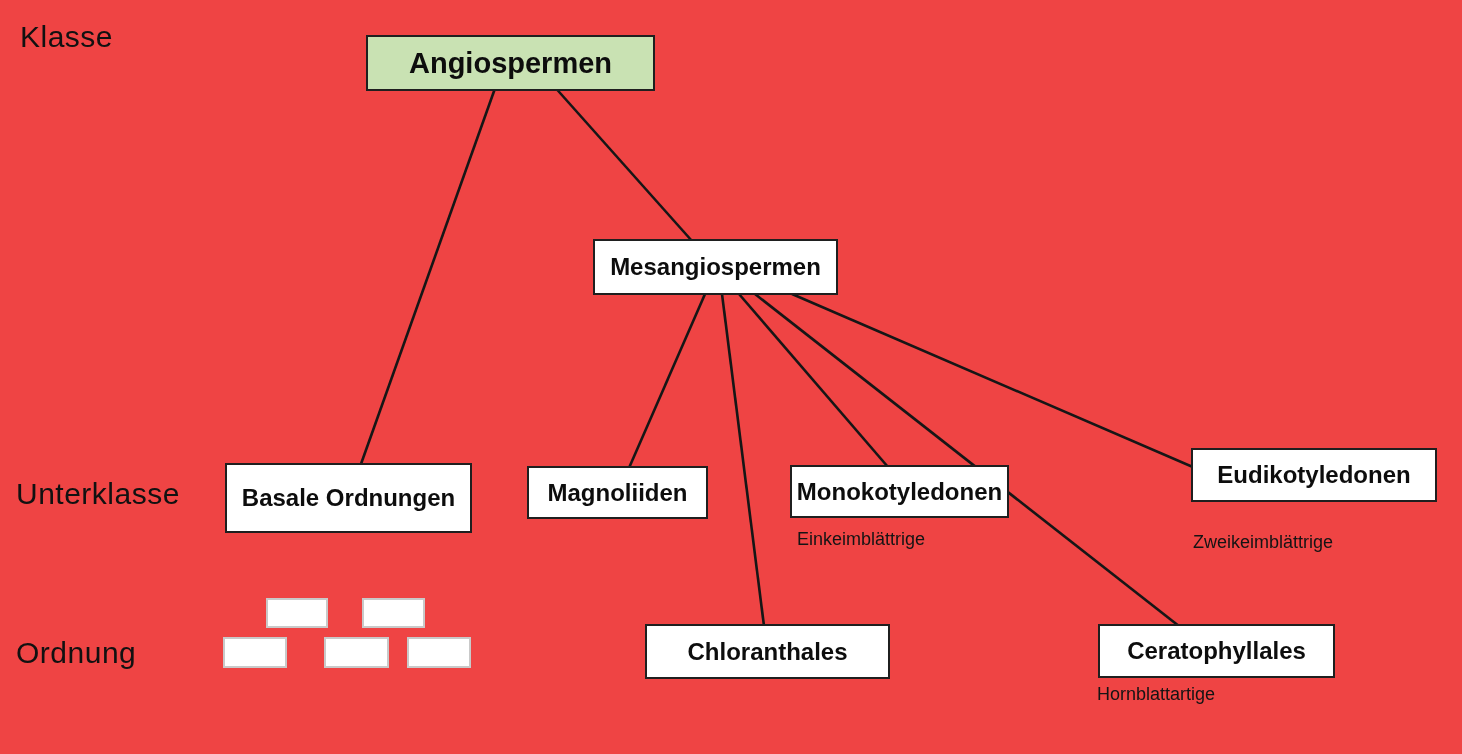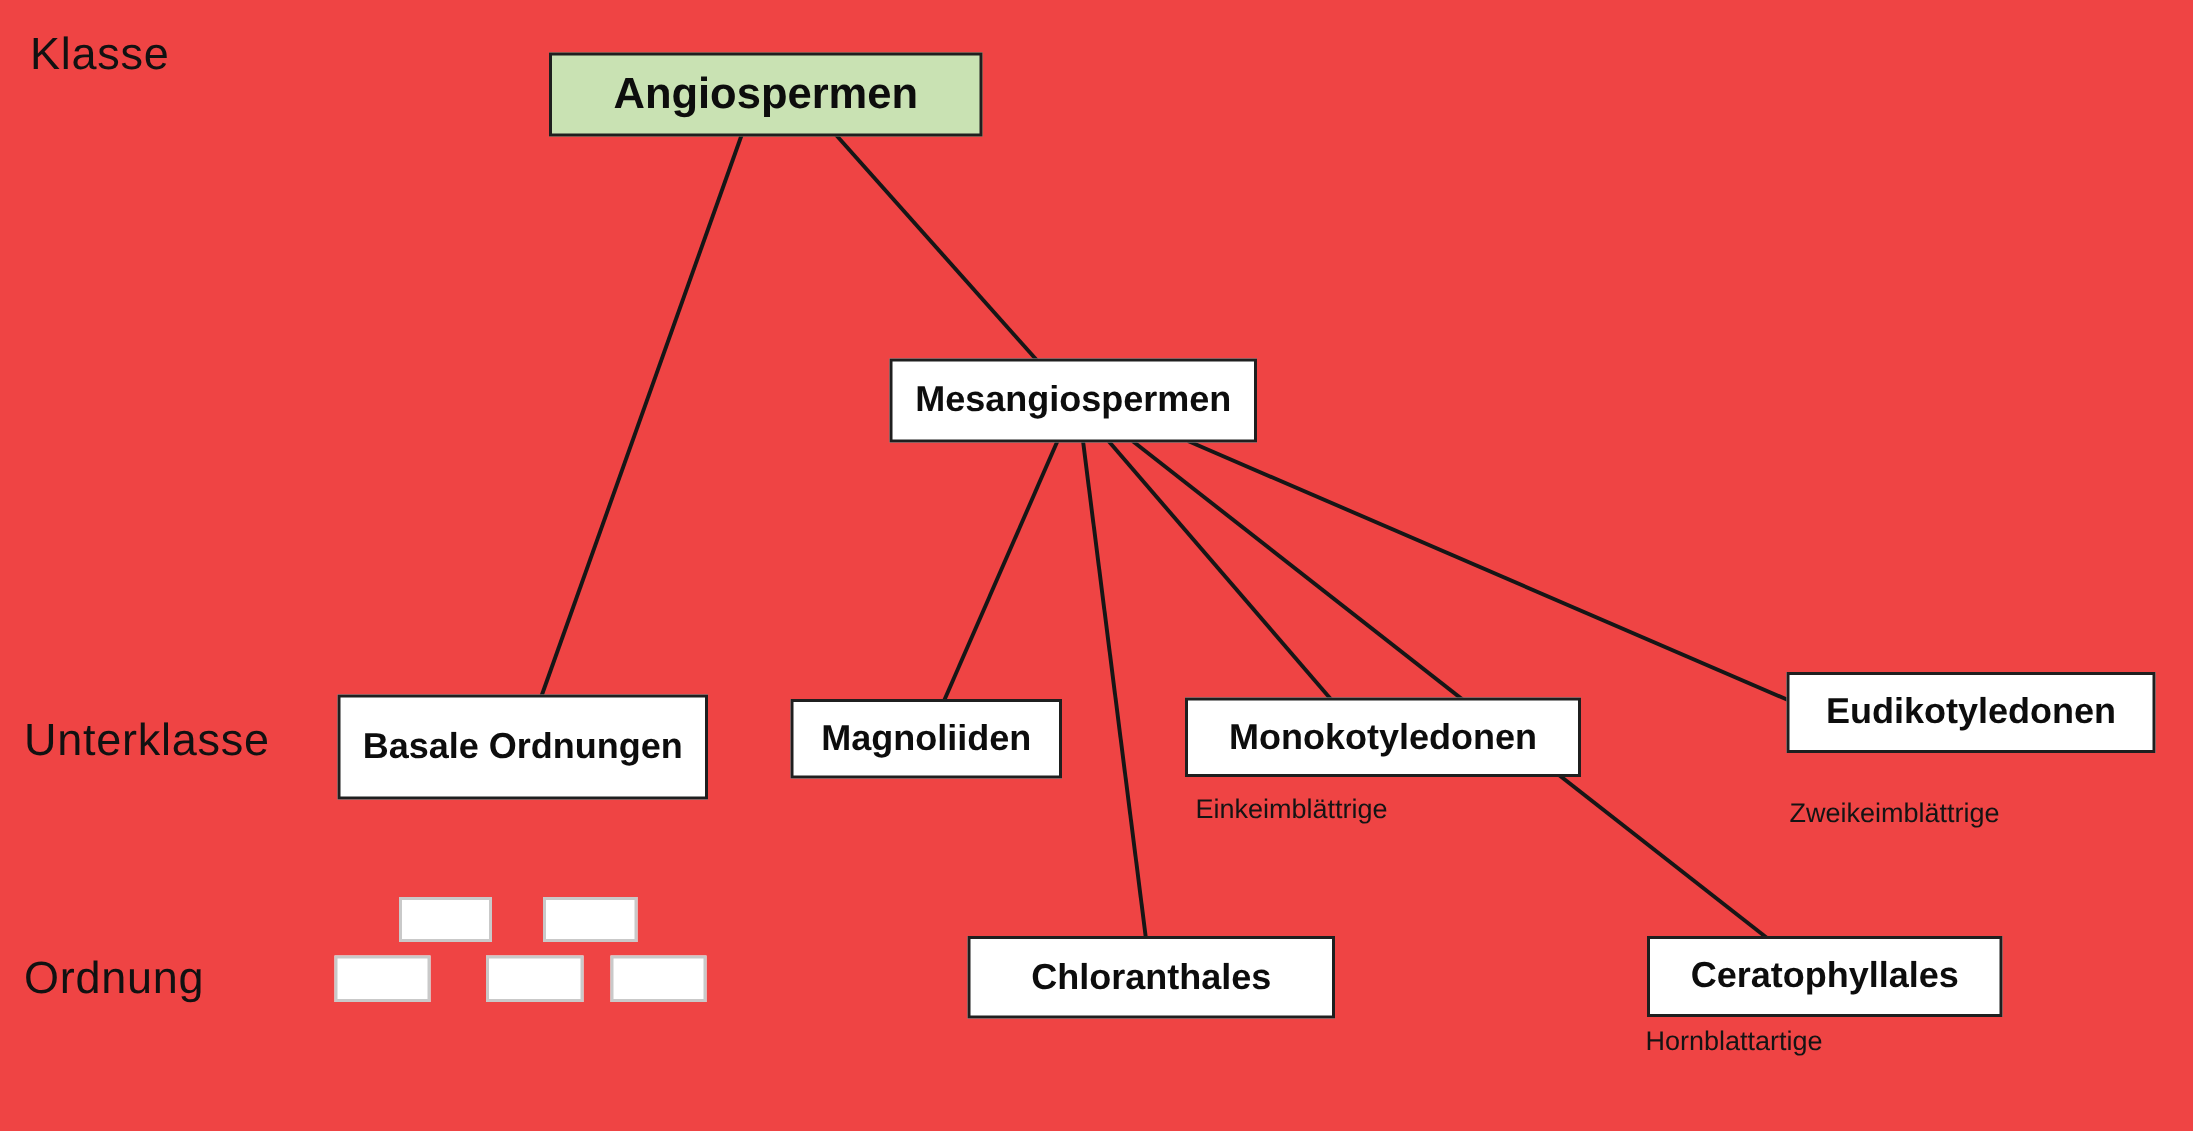--- a/index.html
+++ b/index.html
@@ -64,21 +64,21 @@
     box-sizing: border-box;
     background: #ffffff;
     border: 2px solid #c9c9c9;
   }
 
   
   #n-angiospermen   { left: 366px;  top: 11px;  width: 289px; height: 56px; margin-top: 24px; }
   #n-mesangiospermen{ left: 593px;  top: 239px; width: 245px; height: 56px; }
   #n-basale         { left: 225px;  top: 463px; width: 247px; height: 70px; }
   #n-magnoliiden    { left: 527px;  top: 466px; width: 181px; height: 53px; }
-  #n-mono           { left: 790px;  top: 465px; width: 264px; height: 53px; }
+  #n-mono           { left: 790px;  top: 465px; width: 219px; height: 53px; }
   #n-eudi           { left: 1191px; top: 448px; width: 246px; height: 54px; }
   #n-chlor          { left: 645px;  top: 624px; width: 245px; height: 55px; }
   #n-cerato         { left: 1098px; top: 624px; width: 237px; height: 54px; }
 
   #lbl-klasse      { left: 20px; top: 20px; }
   #lbl-unterklasse { left: 16px; top: 477px; }
   #lbl-ordnung     { left: 16px; top: 636px; text-align: right; }
 
   #sub-einkeim  { left: 797px;  top: 529px; width: 240px; }
   #sub-zweikeim { left: 1193px; top: 532px; width: 240px; }

